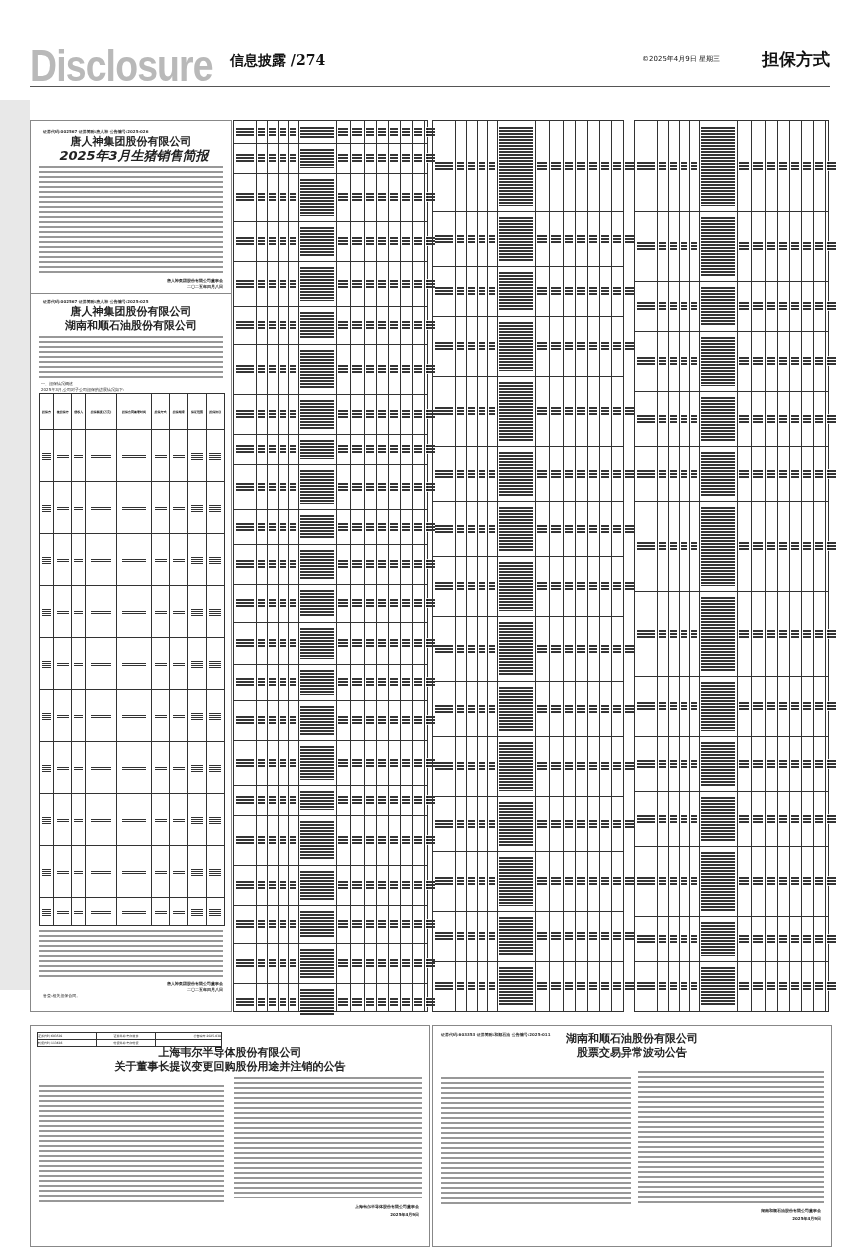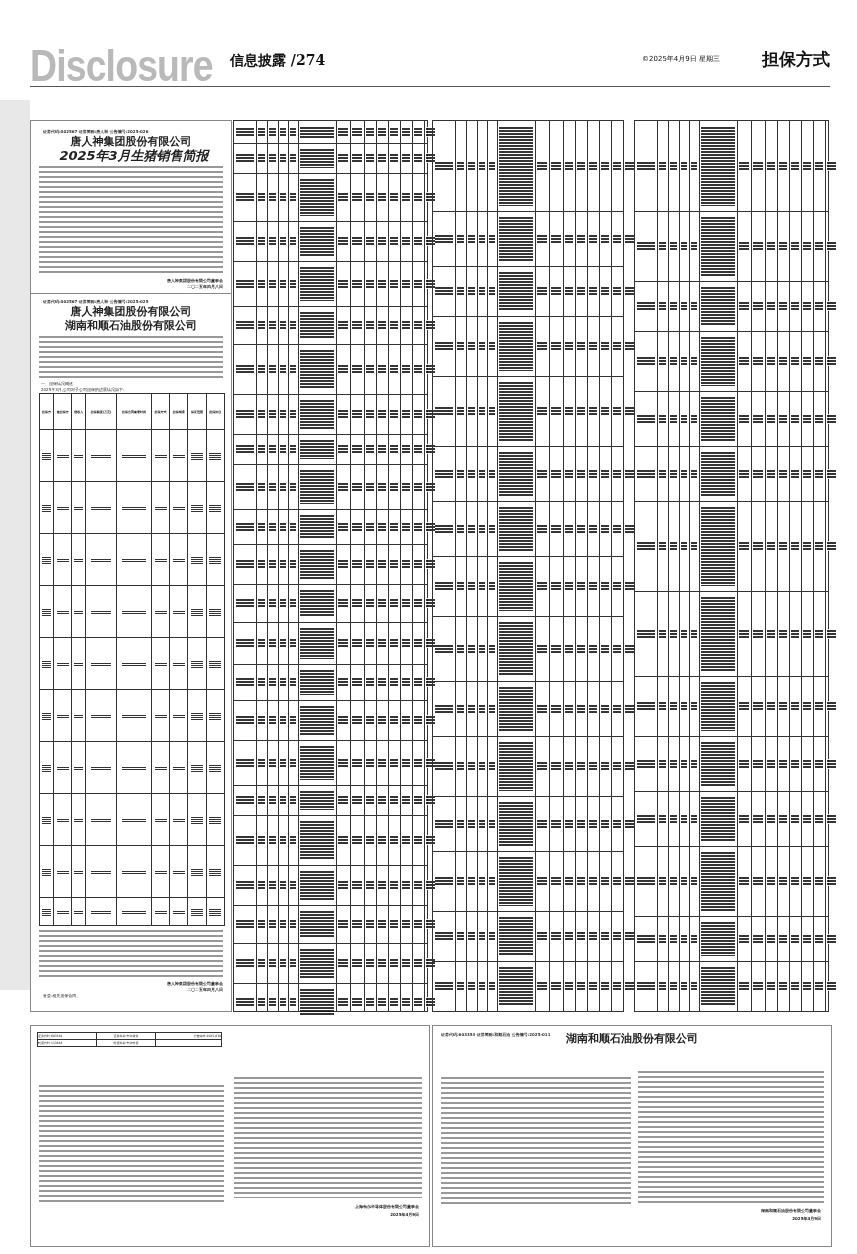--- a/index.html
+++ b/index.html
@@ -1198,26 +1198,29 @@
       <td>证券简称:韦尔股份</td>
       <td style="text-align:right;">公告编号:2025-038</td>
     </tr>
     <tr>
       <td style="text-align:left;height:6px;">转债代码:113616</td>
       <td>转债简称:韦尔转债</td>
       <td></td>
     </tr>
   </tbody>
     </table>
+  <div class="art h1" style="left:0;top:20px;width:398px;font-size:11px;line-height:13px;">上海韦尔半导体股份有限公司</div>
+  <div class="art h1" style="left:0;top:34px;width:398px;font-size:11px;line-height:13px;">关于董事长提议变更回购股份用途并注销的公告</div>
   <div class="art lines" style="left:8px;top:58px;width:185px;height:120px;"></div>
   <div class="art lines" style="left:203px;top:50px;width:188px;height:122px;"></div>
   <div class="art sig" style="right:10px;top:178px;">上海韦尔半导体股份有限公司董事会</div>
   <div class="art sig" style="right:10px;top:186px;">2025年4月9日</div>
 </div>
 
 <div class="box" style="left:432px;top:1025px;width:398px;height:220px;">
   <div class="art code" style="left:8px;top:6px;">证券代码:603353    证券简称:和顺石油    公告编号:2025-011</div>
   <div class="art h1" style="left:0;top:6px;width:398px;font-size:11px;line-height:13px;">湖南和顺石油股份有限公司</div>
+  <div class="art h1" style="left:0;top:20px;width:398px;font-size:11px;line-height:13px;">股票交易异常波动公告</div>
   <div class="art lines" style="left:8px;top:50px;width:190px;height:130px;"></div>
   <div class="art lines" style="left:205px;top:44px;width:186px;height:135px;"></div>
   <div class="art sig" style="right:10px;top:182px;">湖南和顺石油股份有限公司董事会</div>
   <div class="art sig" style="right:10px;top:190px;">2025年4月9日</div>
 </div>
 
 </body></html>

